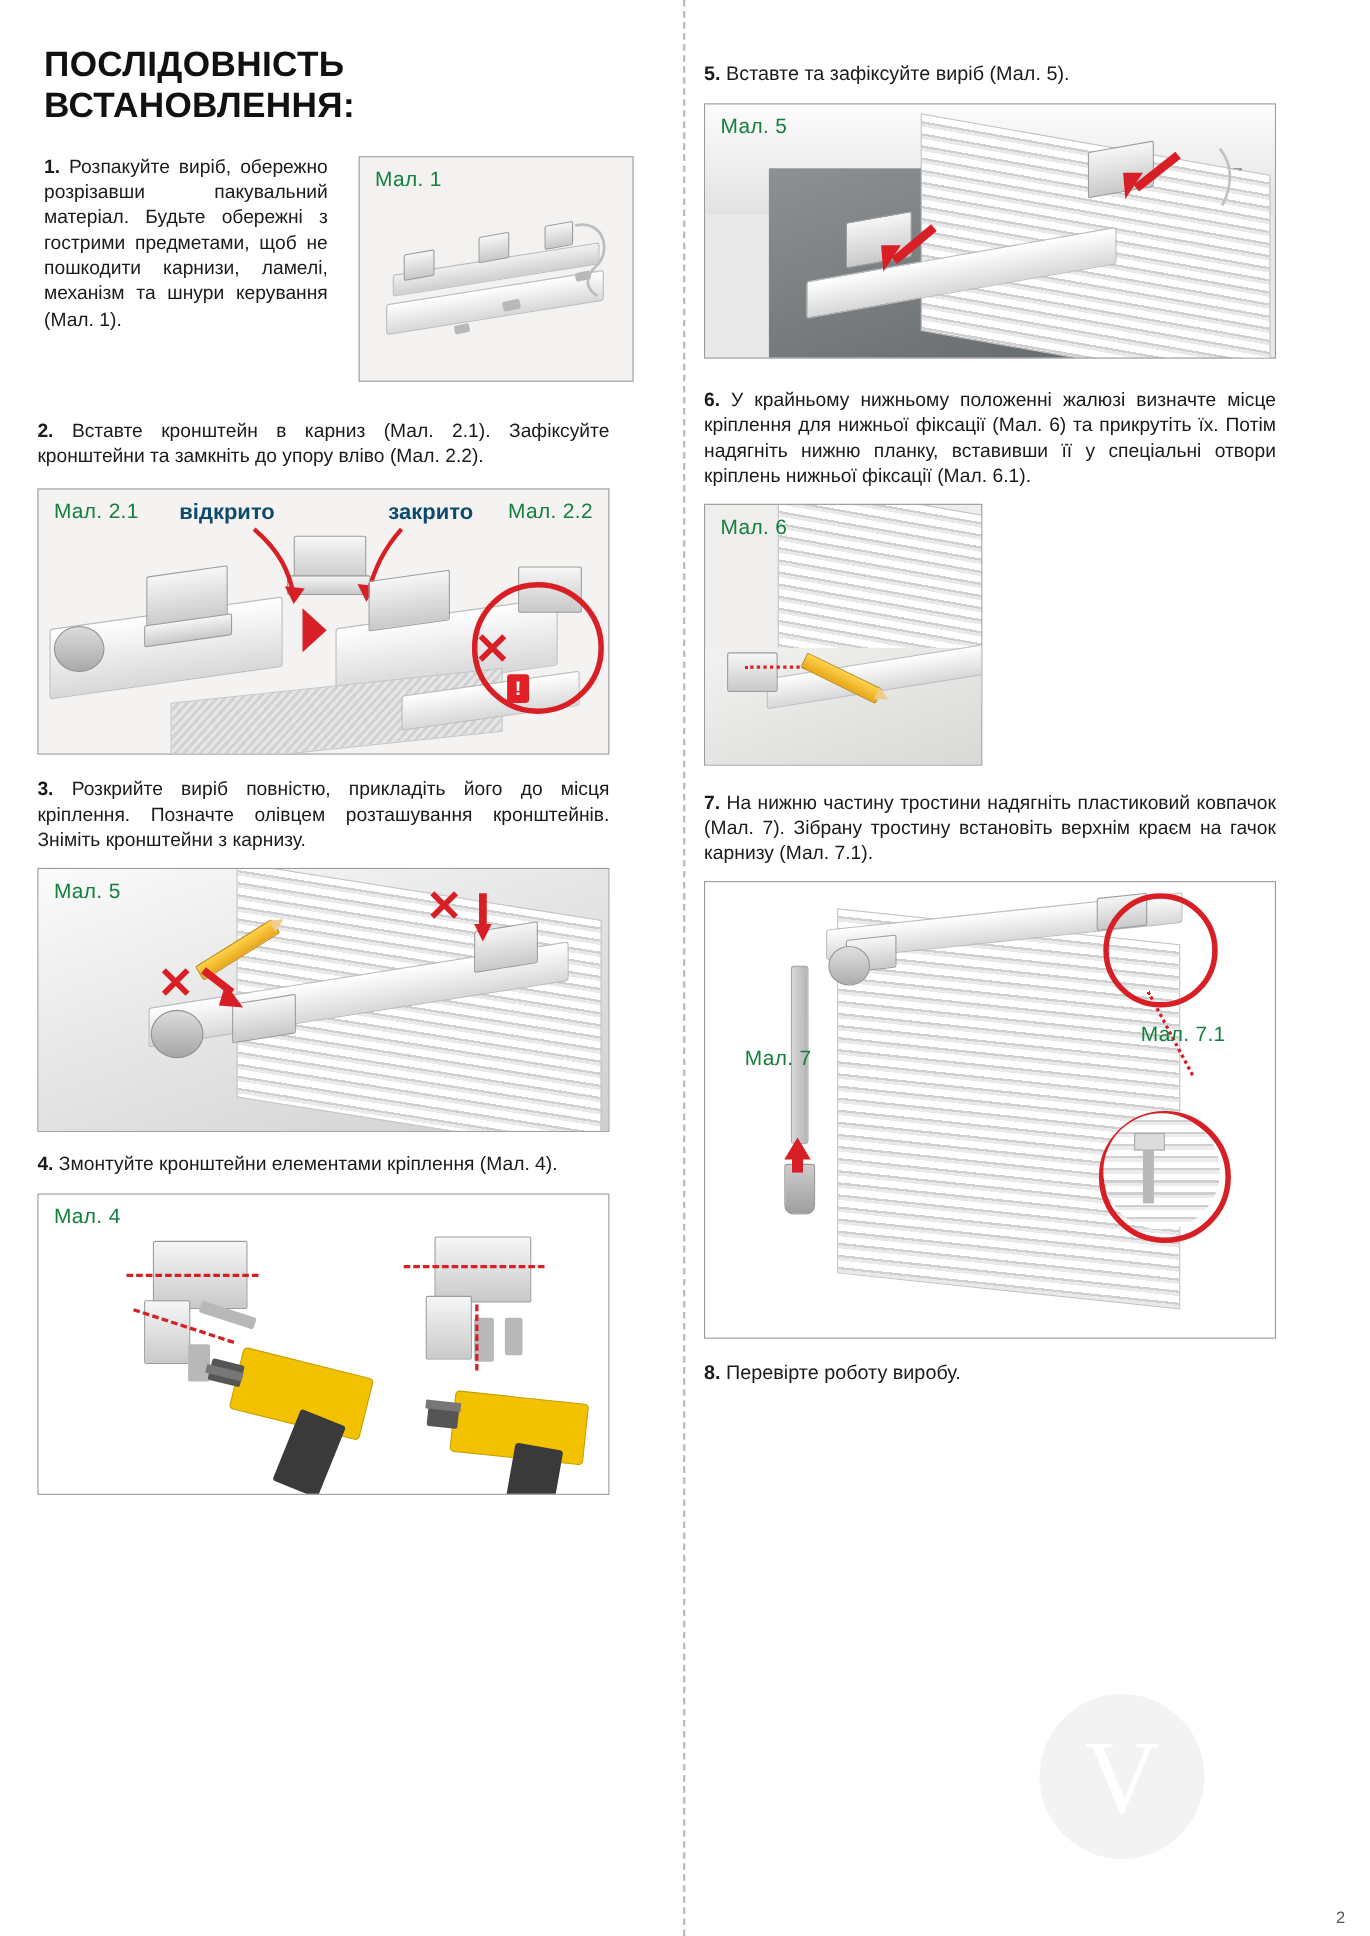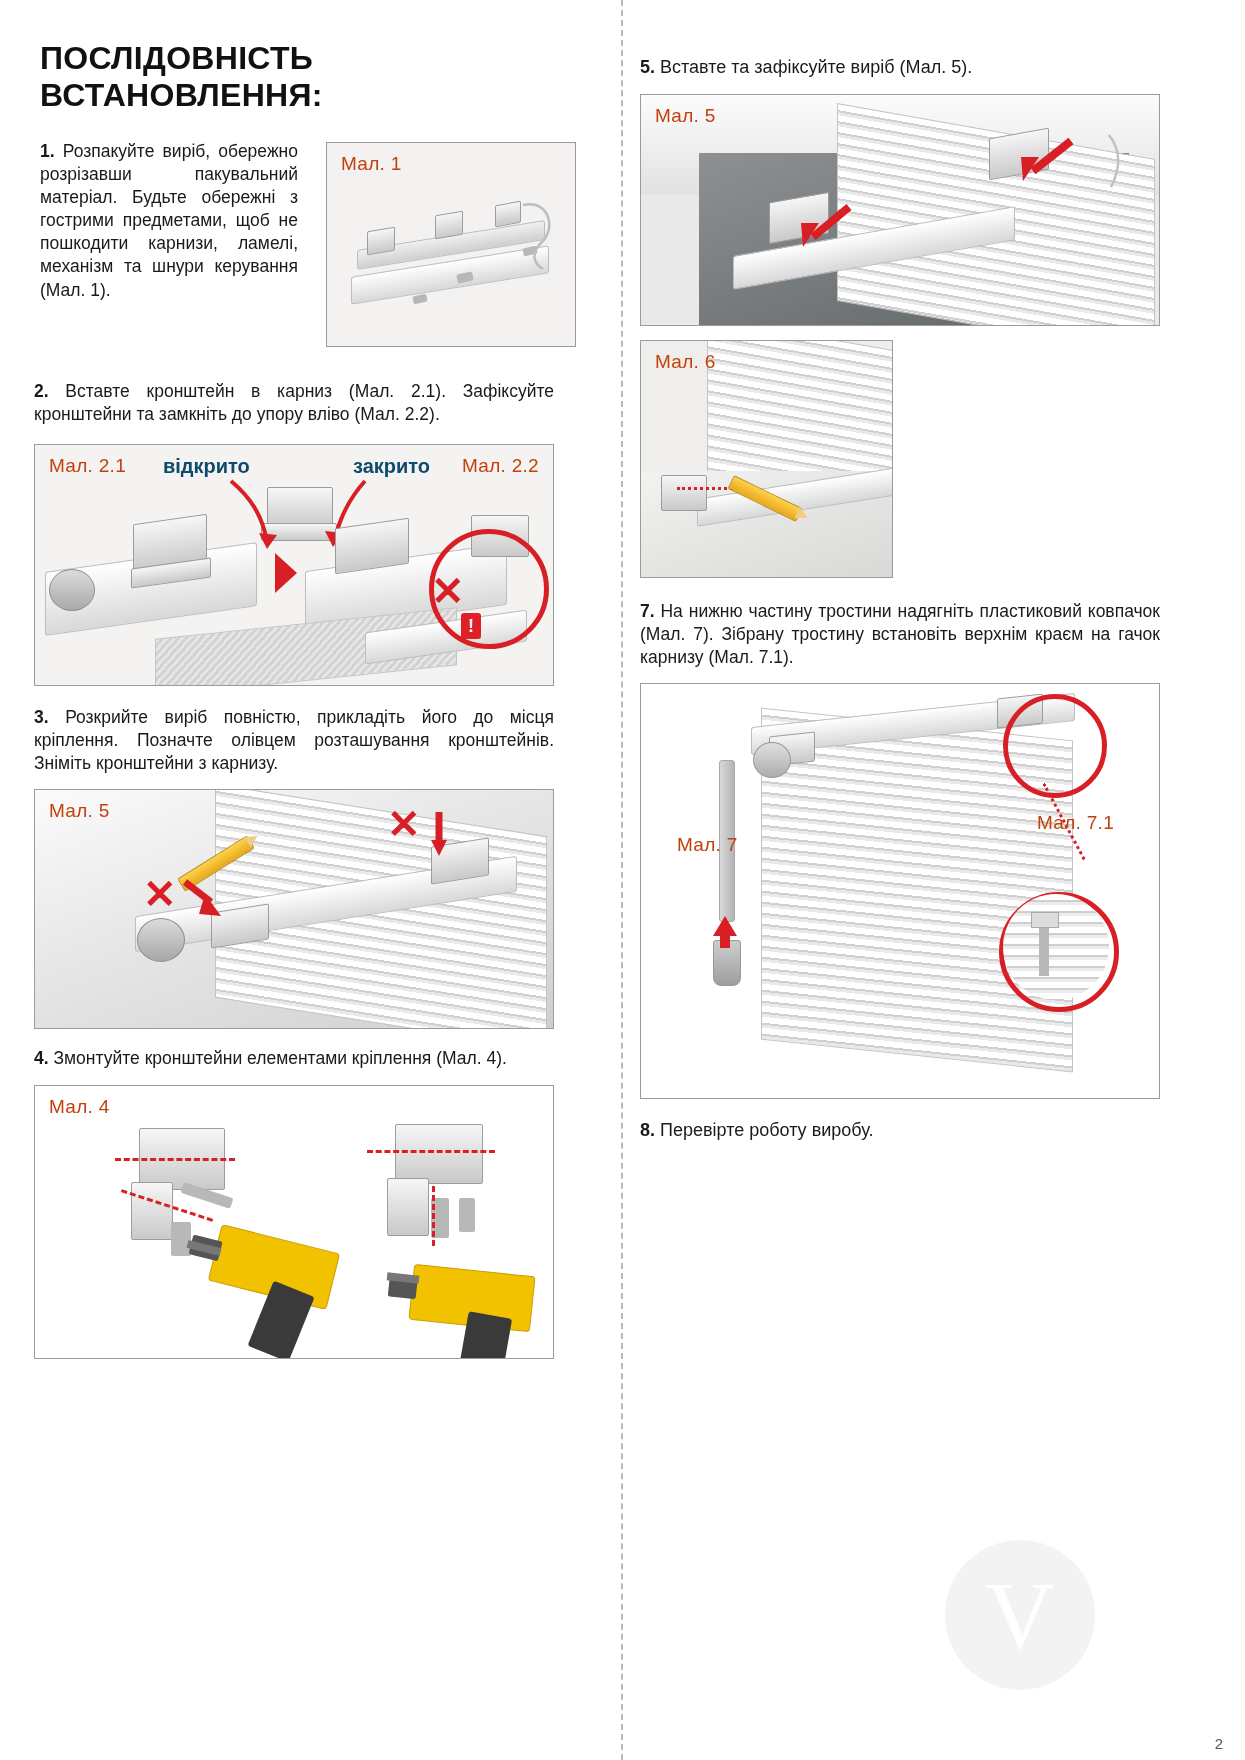--- a/index.html
+++ b/index.html
@@ -68,21 +68,21 @@
   .fig{
     border:1px solid #9b9b9b;
     background:#f4f3f1;
     position:relative;
     box-sizing:border-box;
     overflow:hidden;
   }
   .fig .cap{
     position:absolute;
     font-size:19px;
-    color:#c2410c;
+    color:#15803d;
     z-index:6;
     letter-spacing:.3px;
   }
   .cap.tl{left:14px;top:10px;}
   .cap.tr{right:14px;top:10px;}
   .slats{
     position:absolute;
     background:repeating-linear-gradient(
       to bottom,
       #ffffff 0px,#ffffff 6px,
@@ -344,20 +344,24 @@
           <path d="M430 46 L392 76" stroke="#d81f26" stroke-width="8" fill="none"></path>
           <polygon points="398,62 382,86 380,62" fill="#d81f26"></polygon>
           <path d="M208 112 L172 142" stroke="#d81f26" stroke-width="8" fill="none"></path>
           <polygon points="178,128 162,152 160,128" fill="#d81f26"></polygon>
         </svg>
         <svg width="520" height="232" style="position:absolute;left:0;top:0;">
           <path d="M468 40 C482 58, 478 76, 470 92" stroke="#c0c0c0" stroke-width="2.5" fill="none"></path>
         </svg>
       </div>
 
+      <p class="step" style="width:520px;margin-top:26px;">
+        <b>6.</b>
+        <span>У крайньому нижньому положенні жалюзі визначте місце кріплення для нижньої фіксації (Мал. 6) та прикрутіть їх. Потім надягніть нижню планку, вставивши її у спеціальні отвори кріплень нижньої фіксації (Мал. 6.1).</span>
+      </p>
 
       <div style="display:flex;gap:14px;margin-top:14px;">
         <div class="fig" style="width:253px;height:238px;background:#efeeec;">
           <div class="cap tl">Мал. 6</div>
           <div class="slats" style="left:66px;top:-6px;width:200px;height:170px;transform:skewY(10deg);"></div>
           <div class="wallpanel" style="left:0;top:130px;width:253px;height:108px;background:linear-gradient(160deg,#f2f2f0,#d8d8d6);"></div>
           <div class="railbar" style="left:56px;top:142px;width:198px;height:26px;transform:skewY(-9deg);"></div>
           <div class="bracket" style="left:20px;top:134px;width:44px;height:34px;"></div>
           <div class="dot-red" style="left:36px;top:146px;width:74px;"></div>
           <div class="pencil" style="left:86px;top:150px;width:74px;height:13px;transform:rotate(26deg);">

